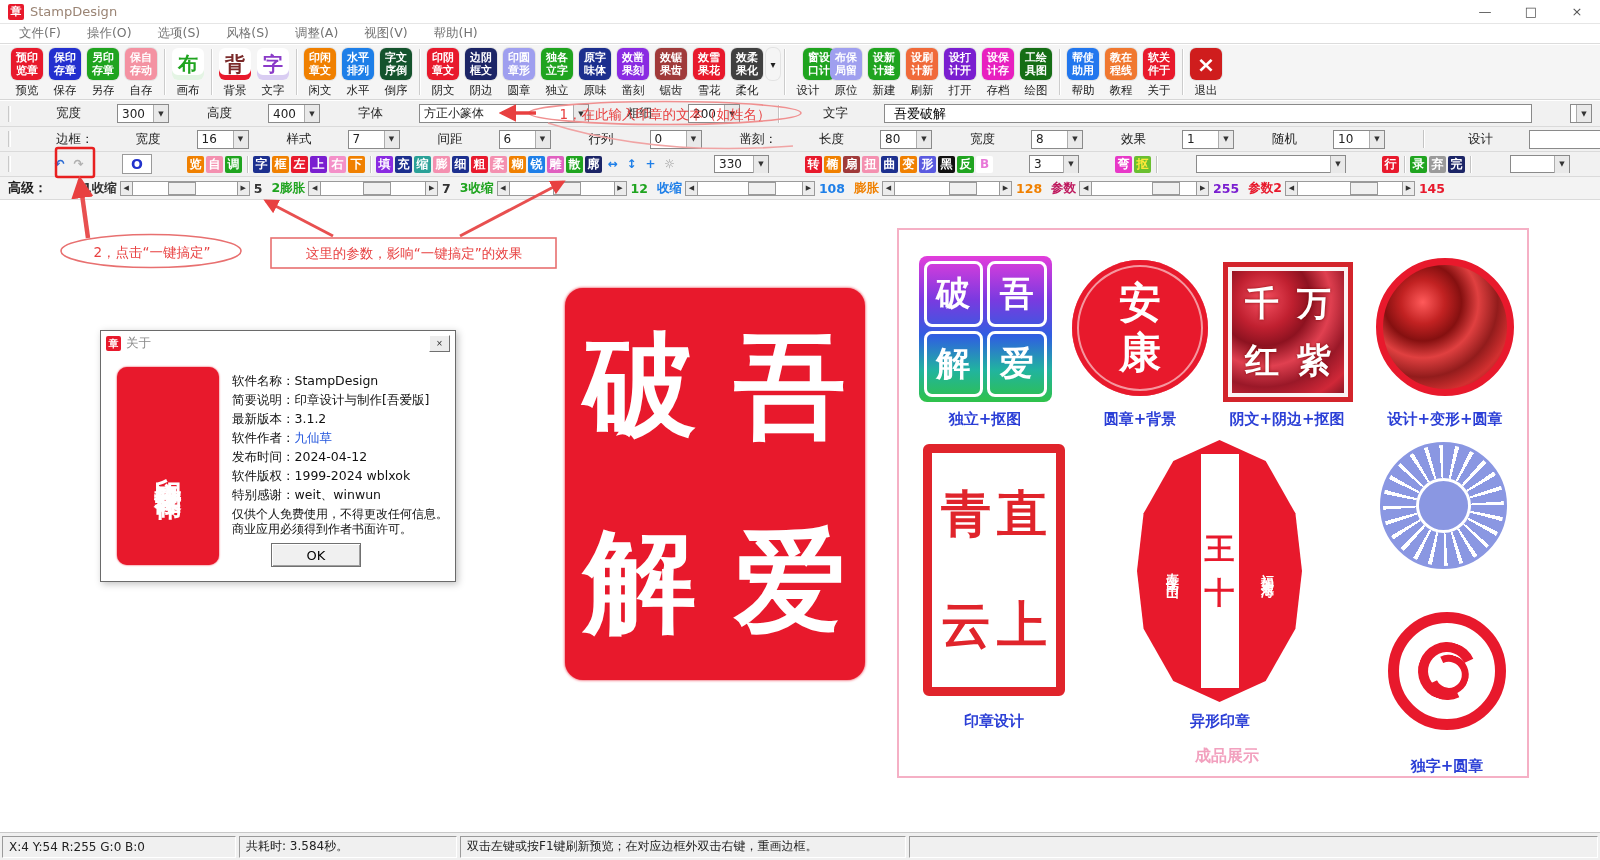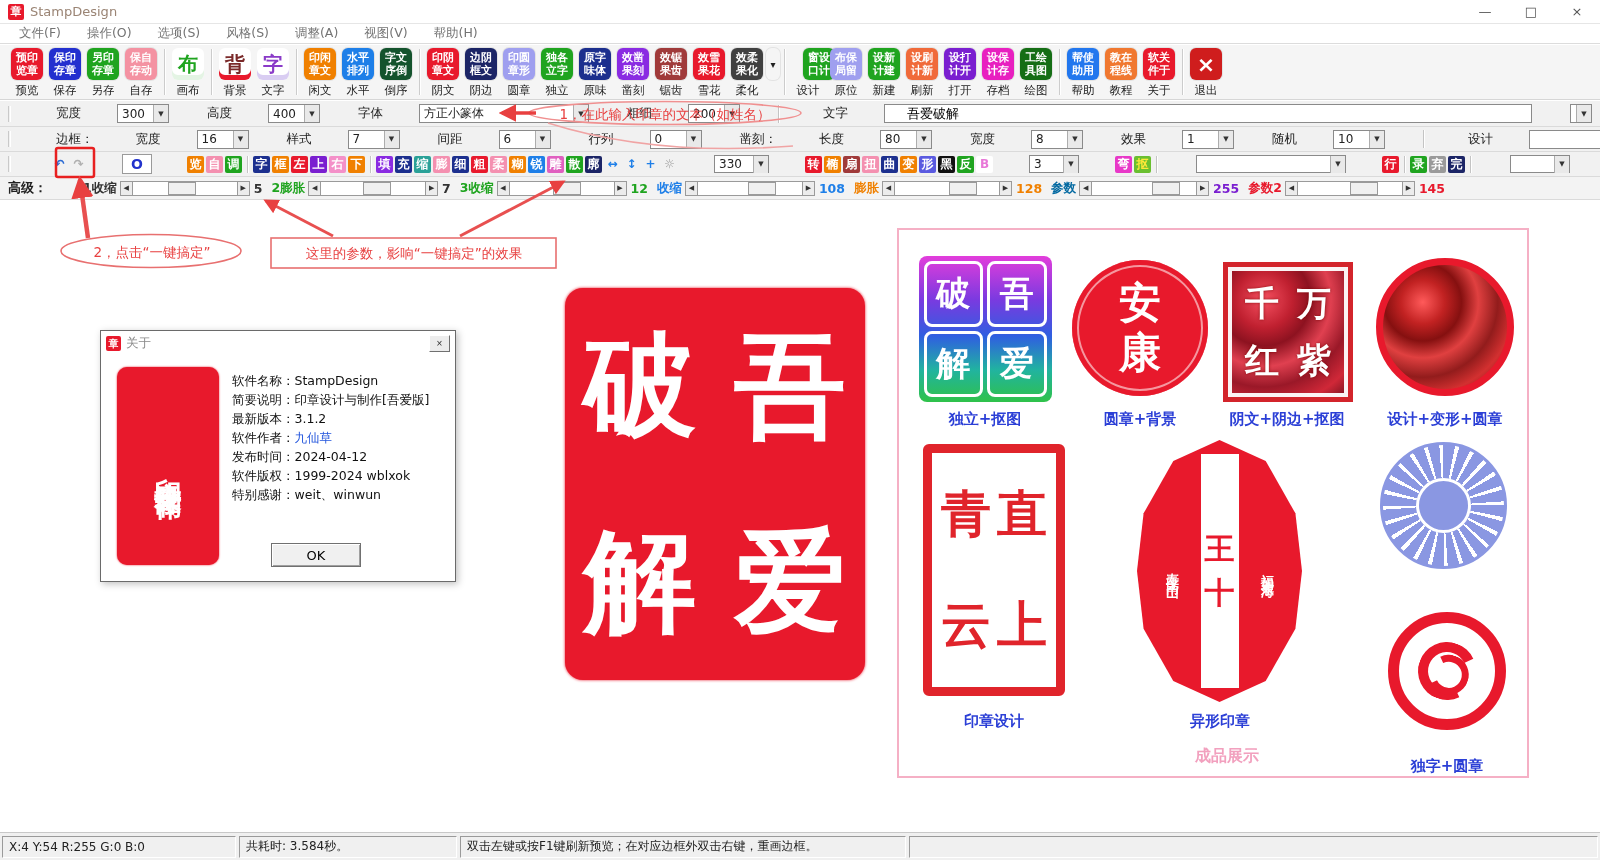--- a/index.html
+++ b/index.html
@@ -29,21 +29,21 @@
   .row2 { top:101px; height:26px; }
   .row3 { top:127px; height:25px; }
   .row4 { top:152px; height:25px; }
   .row5 { top:177px; height:23px; background:#f3f3f3; }
   .grip { width:3px; height:16px; border-left:1px solid #c9c9c9; border-right:1px solid #ffffff; margin-right:7px; flex:0 0 auto; }
   .flabel { font-size:12.5px; margin:0 4px 0 6px; white-space:nowrap; }
   .combo { height:19px; border:1px solid #8a8a8a; background:#fff; display:inline-flex; align-items:center; font-size:12px; padding-left:4px; flex:0 0 auto; }
   .cval { white-space:nowrap; overflow:hidden; }
   .carr { width:15px; height:17px; background:#e9e9e9; border-left:1px solid #adadad; font-size:7px; display:flex; align-items:center; justify-content:center; color:#333; margin-left:auto; flex:0 0 auto; }
   .w52{width:52px} .w170{width:170px} .w55{width:55px} .w50{width:50px} .w60{width:60px} .w150{width:150px} .w22{width:22px; padding-left:0;}
-  .tinput { height:19px; border:1px solid #8a8a8a; background:#fff; font-size:13px; padding:1px 22px; font-family:inherit; }
+  .tinput { height:19px; border:1px solid #8a8a8a; background:#fff; font-size:13px; padding:1px 9px; font-family:inherit; }
   .grow { flex:1 1 auto; margin-right:6px; }
   .vsep2 { width:1px; background:#c4c4c4; box-shadow:1px 0 0 #fff; height:18px; margin:0 6px; flex:0 0 auto; }
 
   
   .presets { display:flex; align-items:center; flex:0 0 auto; }
   .preset { width:19px; height:19px; border:2px solid #e06070; border-radius:5px; margin:0 2px; }
   .gridicon { width:19px; height:19px; border:2px solid #e8192c; border-radius:3px; margin:0 8px 0 2px; background:
      linear-gradient(#e8192c,#e8192c) 50% 0/2px 100% no-repeat,
      linear-gradient(#e8192c,#e8192c) 0 50%/100% 2px no-repeat, #fff; flex:0 0 auto; }
 
@@ -527,21 +527,21 @@
       <div class="sliderunit">
       <span class="slabel" style="color: rgb(240, 128, 0);">膨胀</span>
       <span class="sbtn">◀</span>
       <div class="strack">
           <div class="sthumb" style="left: 52%;"></div>
         </div>
       <span class="sbtn">▶</span>
       <span class="svalue" style="color: rgb(240, 128, 0);">128</span>
     </div>
       <div class="sliderunit">
-      <span class="slabel" style="color: #0369a1;">参数</span>
+      <span class="slabel" style="color: #be185d;">参数</span>
       <span class="sbtn">◀</span>
       <div class="strack">
           <div class="sthumb" style="left: 58%;"></div>
         </div>
       <span class="sbtn">▶</span>
       <span class="svalue" style="color: rgb(122, 31, 208);">255</span>
     </div>
       <div class="sliderunit">
       <span class="slabel" style="color: rgb(232, 25, 44);">参数2</span>
       <span class="sbtn">◀</span>
@@ -587,20 +587,24 @@
       <div class="dlg-row">
       <span class="dlg-k">发布时间：</span><span class="dlg-v">2024-04-12</span>
     </div>
       <div class="dlg-row">
       <span class="dlg-k">软件版权：</span><span class="dlg-v">1999-2024 wblxok</span>
     </div>
       <div class="dlg-row">
       <span class="dlg-k">特别感谢：</span><span class="dlg-v">weit、winwun</span>
     </div>
     </div>
+  <div class="dlg-notice">
+    <div>仅供个人免费使用，不得更改任何信息。</div>
+    <div>商业应用必须得到作者书面许可。</div>
+  </div>
   <button class="dlg-ok">OK</button>
 </div>
 
 <div class="gallery">
 
   <div class="gblock" style="left:16px; top:26px; width:140px;">
     <div class="gs1 sealfont">
       <span>破</span>
       <span>吾</span>
       <span>解</span>

